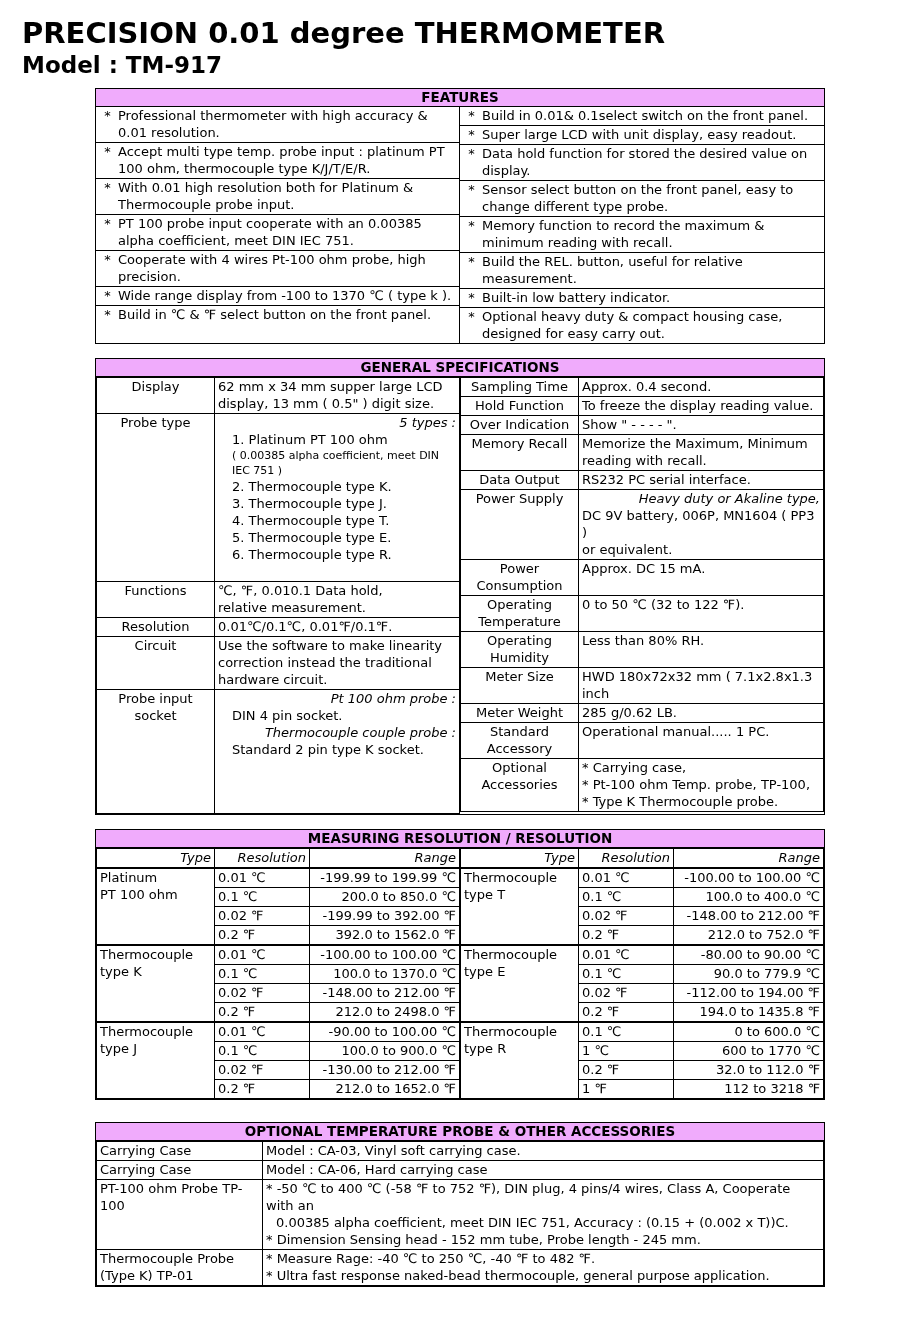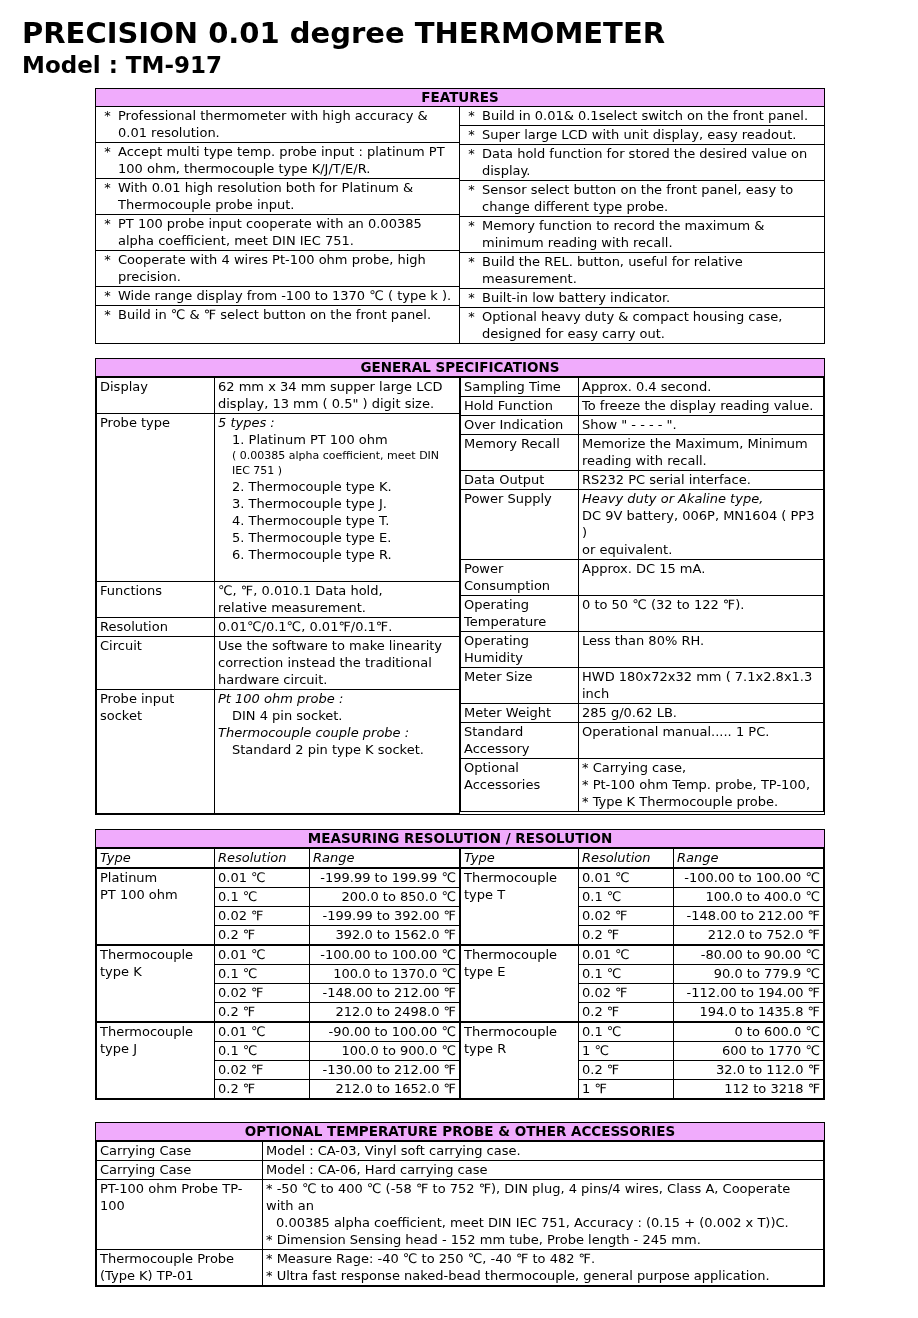--- a/index.html
+++ b/index.html
@@ -22,22 +22,22 @@
   .halfcol { width:50%; }
   
   .fcol { width:50%; }
   .fcol.left { border-right:1px solid #000; }
   .fitem { display:flex; border-bottom:1px solid #000; padding:0 3px 1px 1px; }
   .fitem:last-child { border-bottom:none; }
   .star { width:21px; flex:none; text-align:center; }
   
   table { border-collapse:collapse; width:100%; }
   td { border:1px solid #000; padding:0px 3px 1px 3px; vertical-align:top; }
-  .spec td.lbl { width:118px; }
-  .it { font-style:italic; }
+  .spec td.lbl { width:118px;text-align:center; }
+  .it { font-style:italic;text-align:right; }
   .sm { font-size:11px; line-height:15px; }
   .ind { margin-left:14px; }
   .ind2 { margin-left:10px; }
   .fill { height:54px; }
   
   .res td { height:17px; }
   .res .w-type { width:118px; }
   .res .w-res { width:95px; }
   .res td.rng { text-align:right; }
   .res tr.g td { border-top:2px solid #000; }

